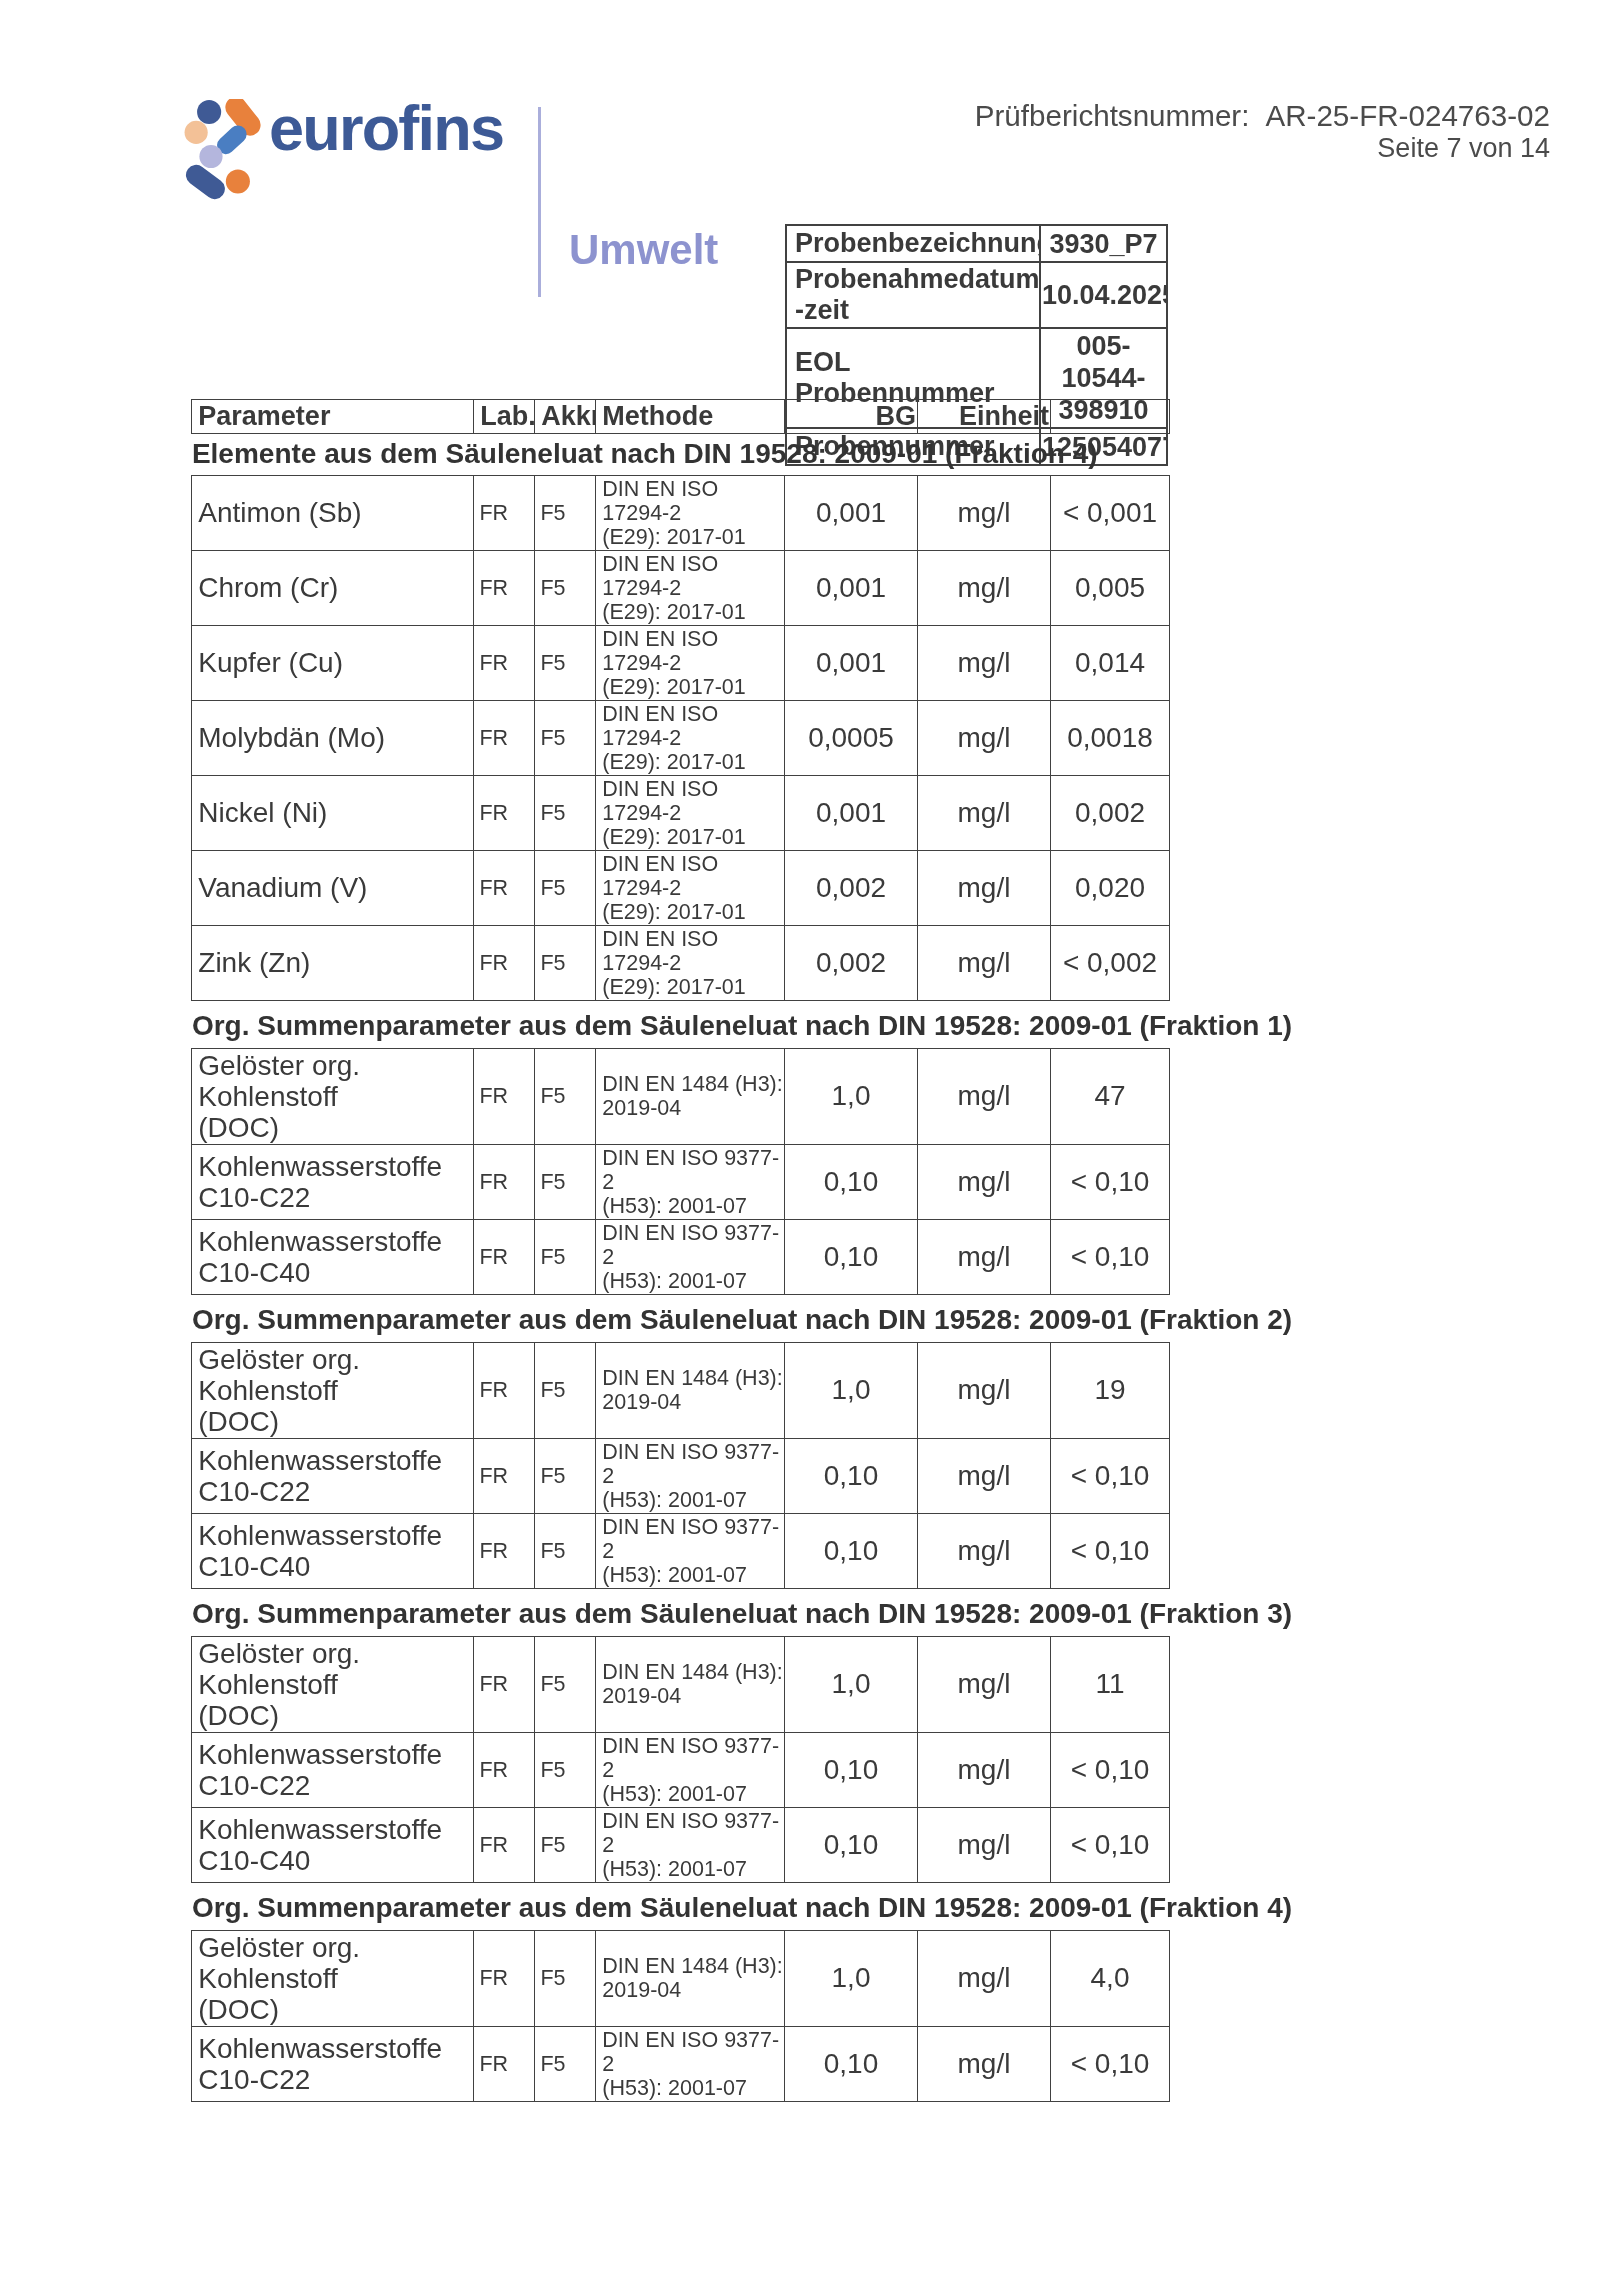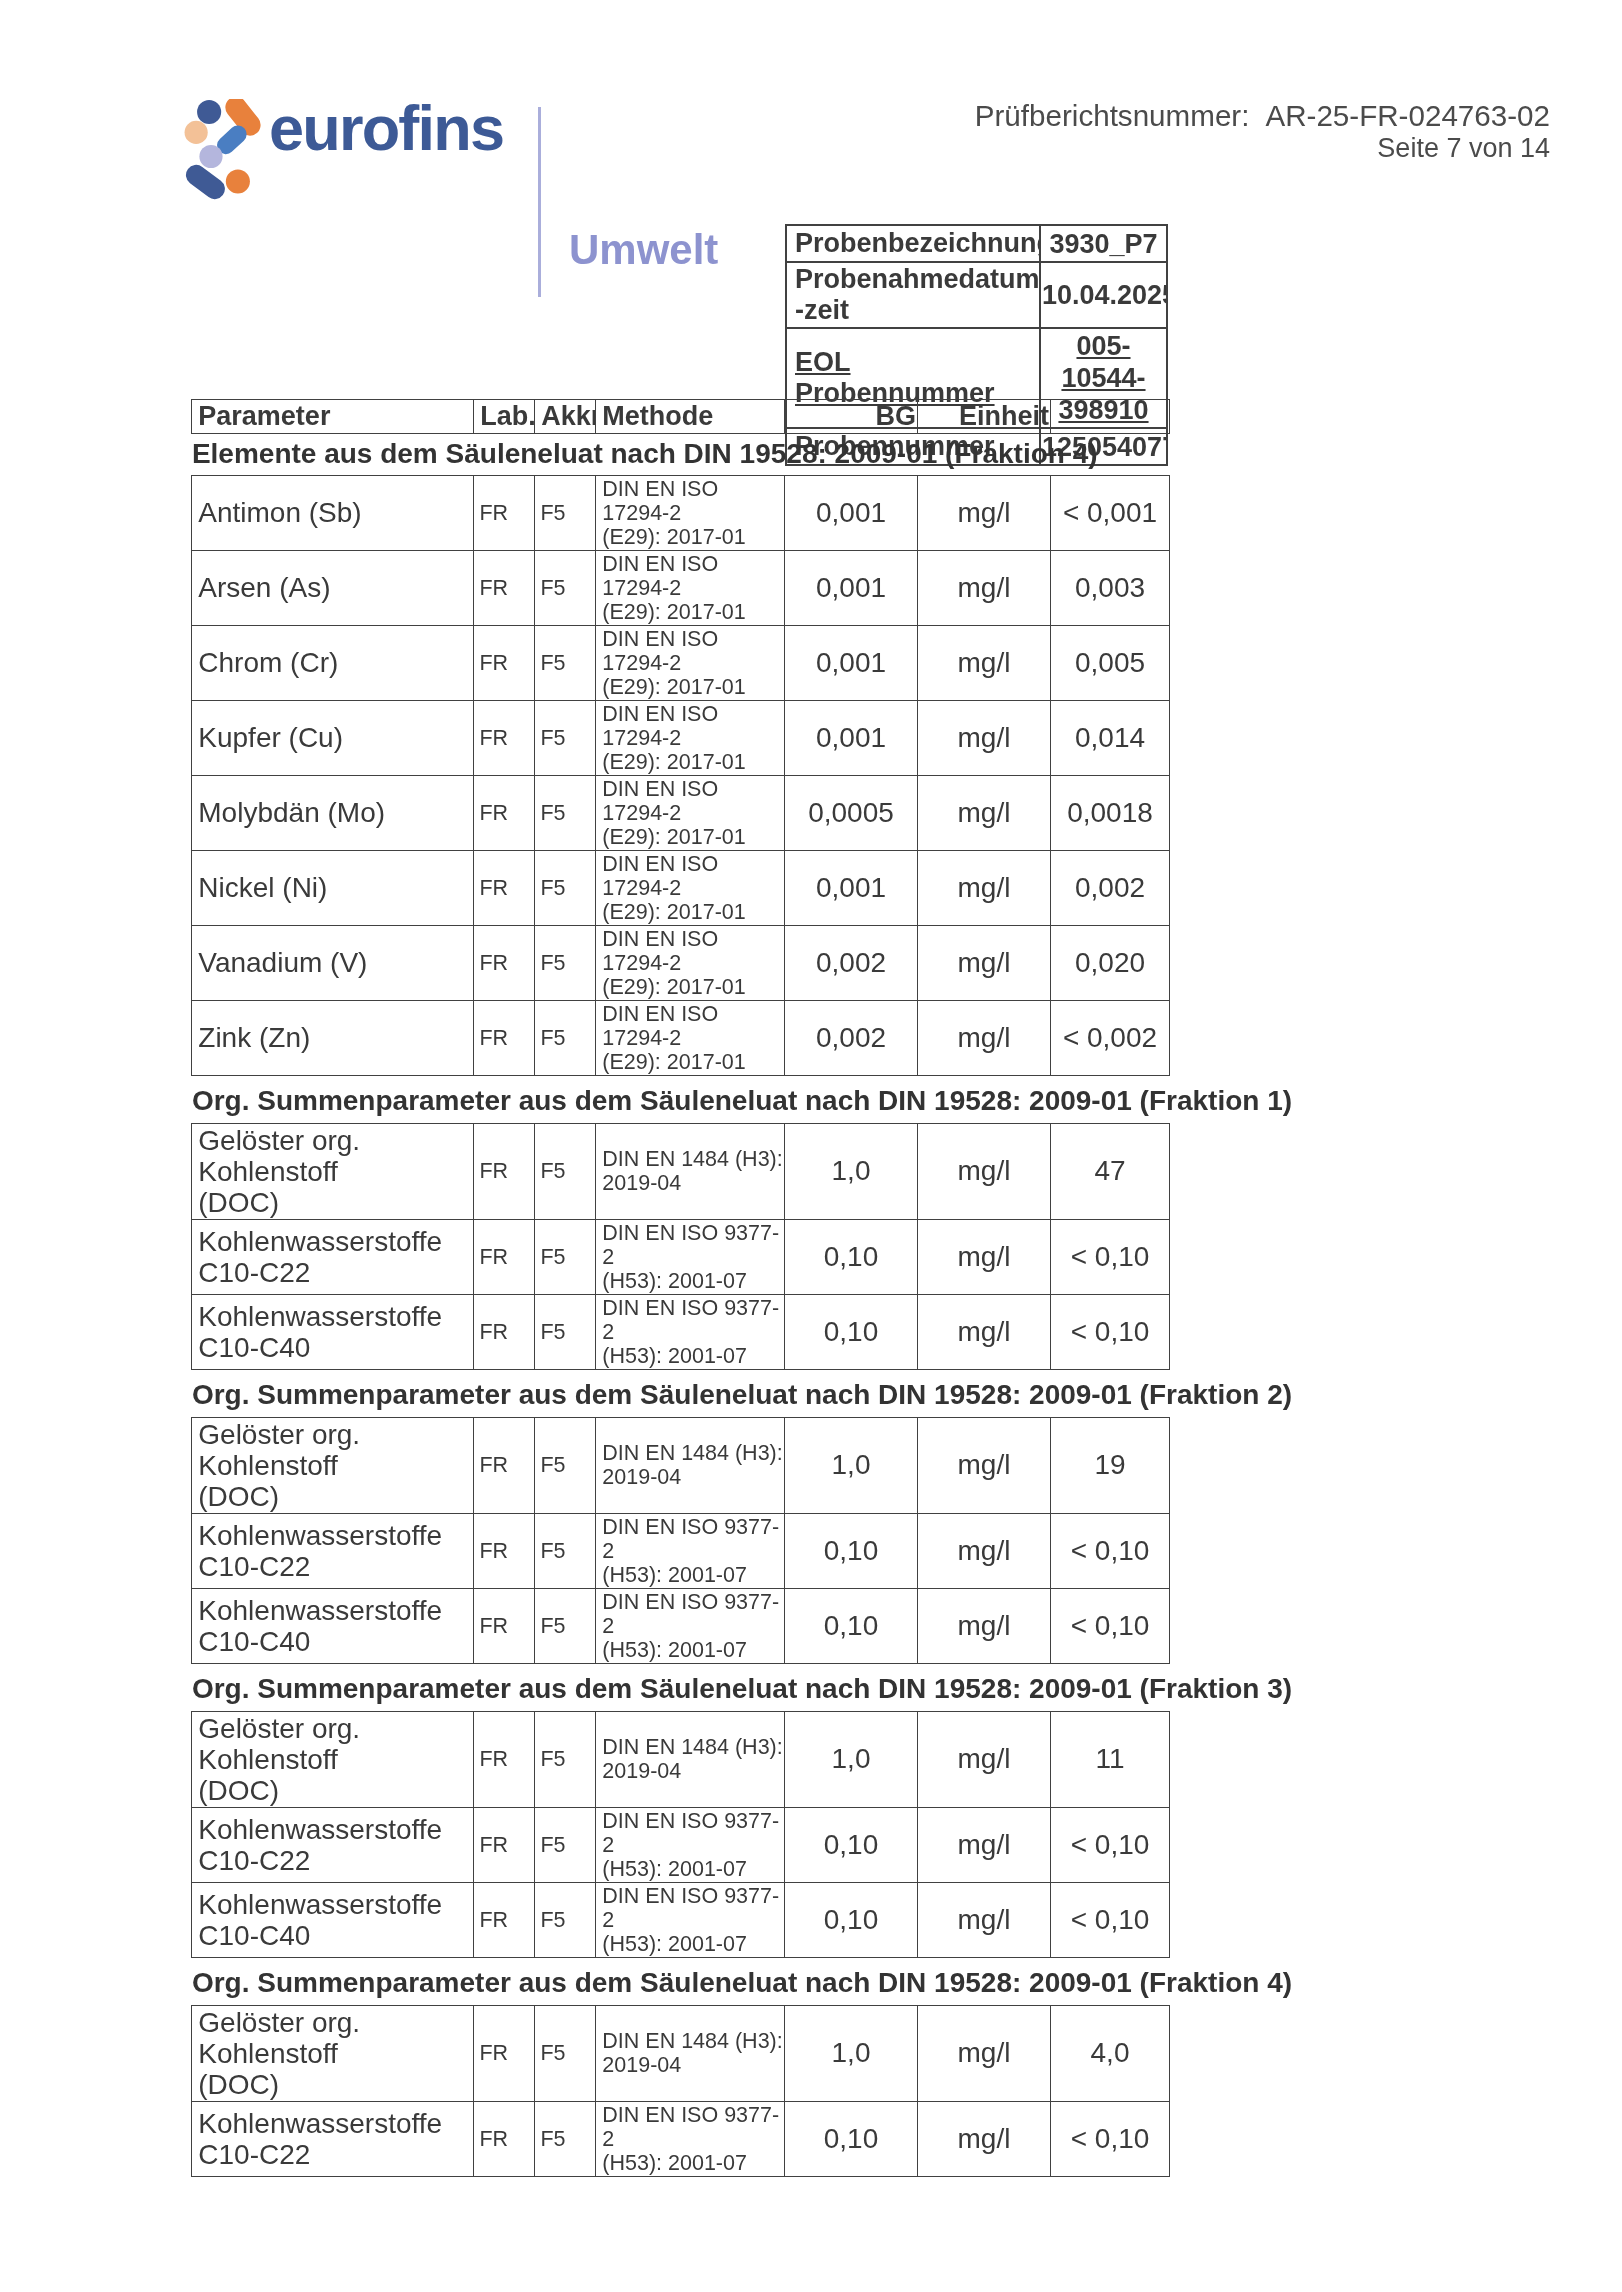--- a/index.html
+++ b/index.html
@@ -37,21 +37,21 @@
     border-collapse:collapse;table-layout:fixed;width:382px;
   }
   .sample-info td{
     border:2.7px solid #414141;
     font-size:27px;font-weight:bold;
     vertical-align:middle;overflow:hidden;
   }
   .sample-info .s-label{padding-left:8px;}
   .sample-info .s-value{text-align:center;white-space:pre-line;line-height:32px;}
   .sample-info tr{height:37px;}
-  .sample-info tr:nth-child(3){height:68px;text-decoration:underline;}
+  .sample-info tr:nth-child(3){height:68px;}
 
   
   .results{position:absolute;left:191px;top:399px;width:978px;}
   table.grid{border-collapse:collapse;table-layout:fixed;width:978px;}
   table.grid td{
     border:1.8px solid #414141;
     vertical-align:middle;overflow:hidden;
   }
   table.grid tr{height:47px;}
   table.grid tr.tall{height:65px;}
@@ -163,30 +163,20 @@
               <td class="param">Antimon (Sb)</td>
               <td class="small lab">FR</td>
               <td class="small akkr">F5</td>
               <td class="small methode">DIN EN ISO 17294-2
 (E29): 2017-01</td>
               <td class="num">0,001</td>
               <td class="num">mg/l</td>
               <td class="num">&lt; 0,001</td>
             </tr>
             <tr>
-              <td class="param">Arsen (As)</td>
-              <td class="small lab">FR</td>
-              <td class="small akkr">F5</td>
-              <td class="small methode">DIN EN ISO 17294-2
-(E29): 2017-01</td>
-              <td class="num">0,001</td>
-              <td class="num">mg/l</td>
-              <td class="num">0,003</td>
-            </tr>
-            <tr>
               <td class="param">Chrom (Cr)</td>
               <td class="small lab">FR</td>
               <td class="small akkr">F5</td>
               <td class="small methode">DIN EN ISO 17294-2
 (E29): 2017-01</td>
               <td class="num">0,001</td>
               <td class="num">mg/l</td>
               <td class="num">0,005</td>
             </tr>
             <tr>

